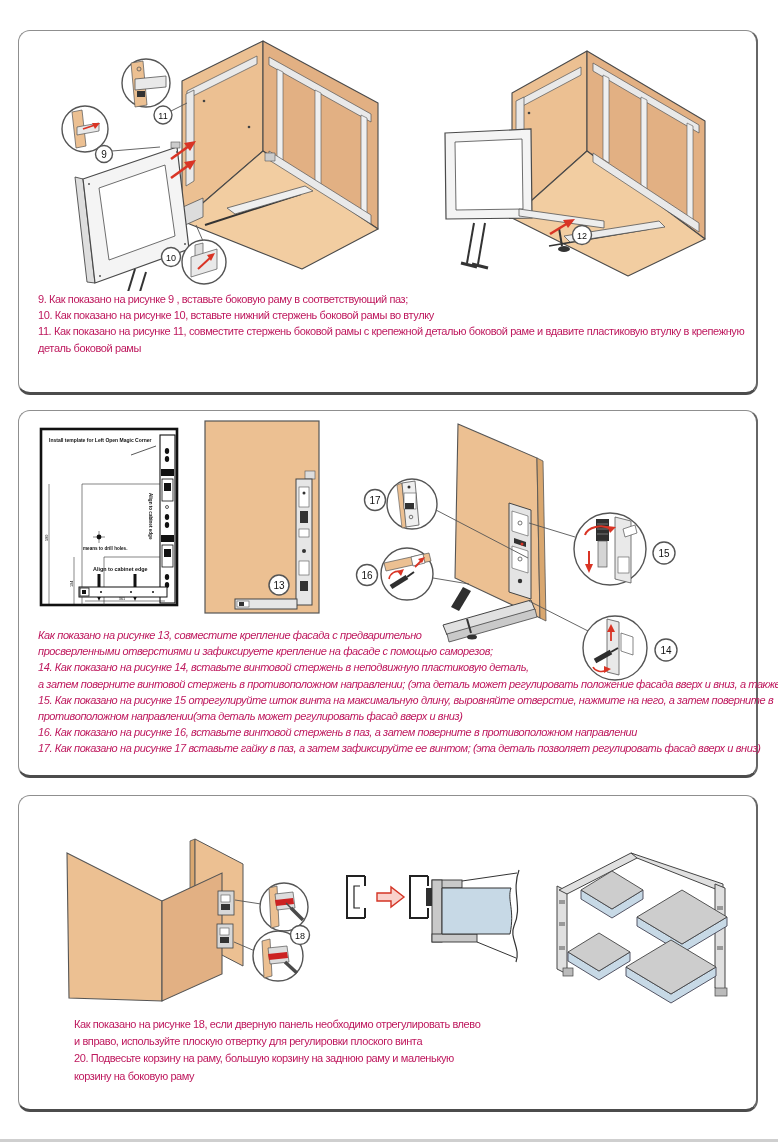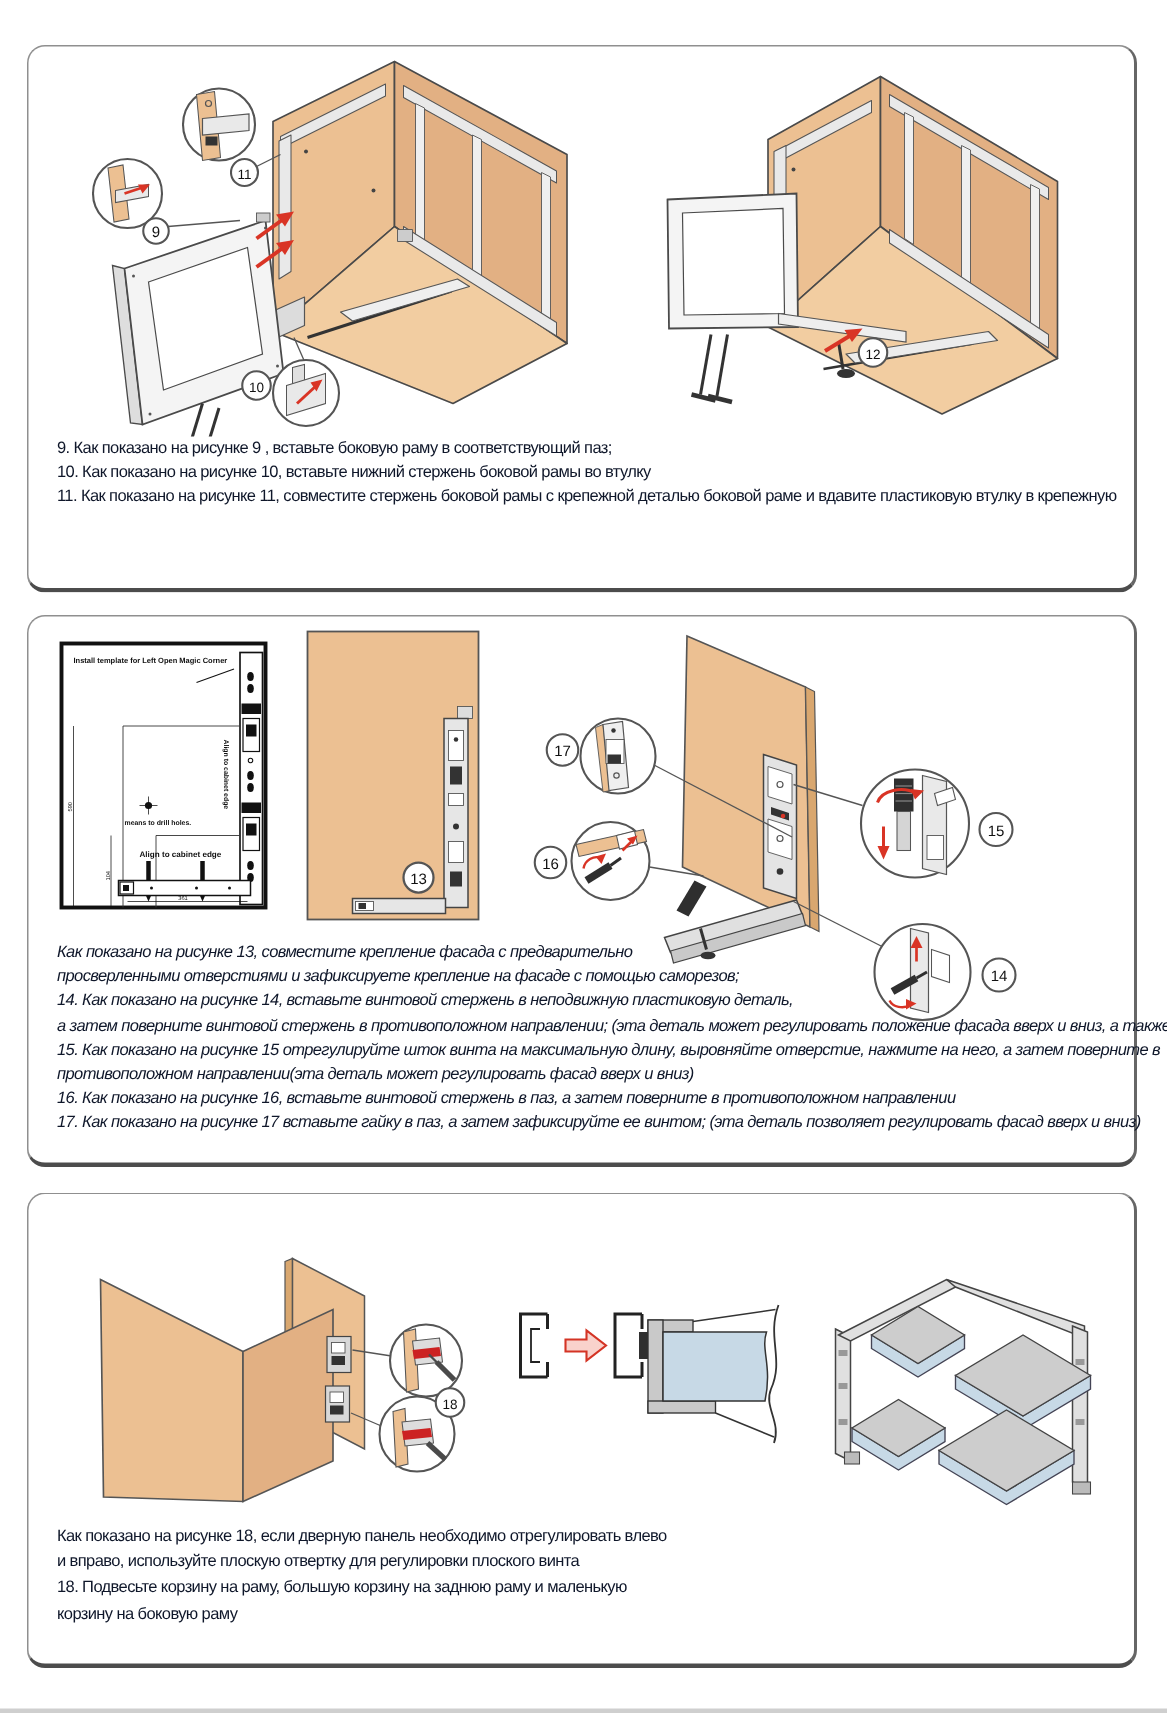--- a/index.html
+++ b/index.html
@@ -9,21 +9,21 @@
   }
   .panel{
     position:absolute;left:18px;width:740px;background:#fff;
     border:1.5px solid #8f8f8f;border-right:2.5px solid #666;
     border-bottom:3.5px solid #4c4c4c;border-radius:12px;
     box-sizing:border-box;
   }
   .illus{position:absolute;left:0;top:0;display:block;}
   svg{font-family:"Liberation Sans",sans-serif;}
   svg text{fill:#111;}
-  .instr{position:absolute;left:19px;right:18px;color:#0f172a;}
+  .instr{position:absolute;left:19px;right:18px;color:#be185d;}
   .line{
     font-size:11px;line-height:16.2px;letter-spacing:-0.4px;
     white-space:nowrap;
   }
   .p3 .line{line-height:17.2px;}
   .scan-edge{position:absolute;left:0;top:1139px;width:778px;height:3px;background:#cfcfcf;}
 </style>
 </head>
 <body>
 
@@ -138,20 +138,21 @@
       <line x1="531" y1="203" x2="549" y2="192" stroke="#d93425" stroke-width="2.6"></line>
       <polygon points="556,188 544,189 549,197" fill="#d93425"></polygon>
       <circle cx="563" cy="204" r="9.5" fill="#ffffff" stroke="#555" stroke-width="1.4"></circle>
       <text x="563" y="208" font-size="9" text-anchor="middle">12</text>
     </g>
   </svg>
   <div class="instr" style="top:260px;">
     <div class="line">9. Как показано на рисунке 9 , вставьте боковую раму в соответствующий паз;</div>
     <div class="line">10. Как показано на рисунке 10, вставьте нижний стержень боковой рамы во втулку</div>
     <div class="line">11. Как показано на рисунке 11, совместите стержень боковой рамы с крепежной деталью боковой раме и вдавите пластиковую втулку в крепежную</div>
+    <div class="line">деталь боковой рамы</div>
   </div>
 </div>
 
 <div class="panel" style="top:410px;height:368px;">
   <svg class="illus" width="736" height="364" viewBox="0 0 736 364">
 
     <g>
       <rect x="22" y="18" width="136" height="176" fill="#ffffff" stroke="#111" stroke-width="2.6"></rect>
       <text x="30" y="31" font-size="5" font-weight="bold">Install template for Left Open Magic Corner</text>
       <line x1="112" y1="44" x2="137" y2="35" stroke="#111" stroke-width="0.7"></line>
@@ -387,21 +388,21 @@
         <polygon points="549,165 580,184 611,165 611,156 580,175 549,156" fill="#c7d9e6" stroke="#445" stroke-width="0.9"></polygon>
         <polygon points="549,156 580,175 611,156 580,137" fill="#cdcdcd" stroke="#444" stroke-width="0.9"></polygon>
       </g>
 
       <g>
         <polygon points="607,180 652,207 697,180 697,171 652,198 607,171" fill="#c7d9e6" stroke="#445" stroke-width="0.9"></polygon>
         <polygon points="607,171 652,198 697,171 652,144" fill="#cdcdcd" stroke="#444" stroke-width="0.9"></polygon>
       </g>
     </g>
   </svg>
-  <div class="instr" style="top:220px;">
+  <div class="instr" style="top:220px;margin-left:36px;">
     <div class="line">Как показано на рисунке 18, если дверную панель необходимо отрегулировать влево</div>
     <div class="line">и вправо, используйте плоскую отвертку для регулировки плоского винта</div>
-    <div class="line">18. Подвесьте корзину на раму, большую корзину на заднюю раму и маленькую</div>
+    <div class="line">20. Подвесьте корзину на раму, большую корзину на заднюю раму и маленькую</div>
     <div class="line">корзину на боковую раму</div>
   </div>
 </div>
 
 <div class="scan-edge"></div>
 
 </body></html>

